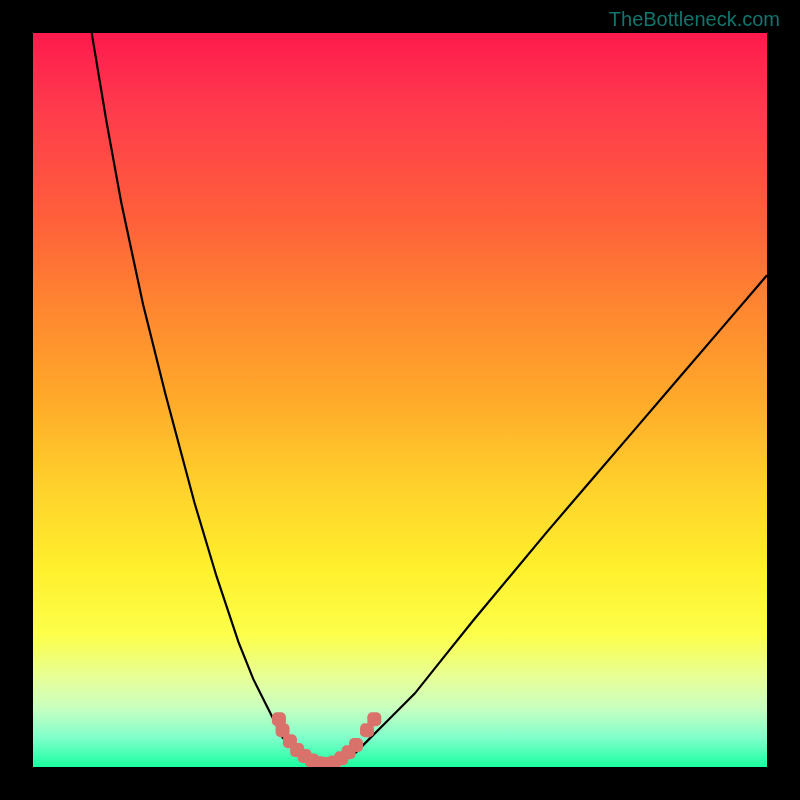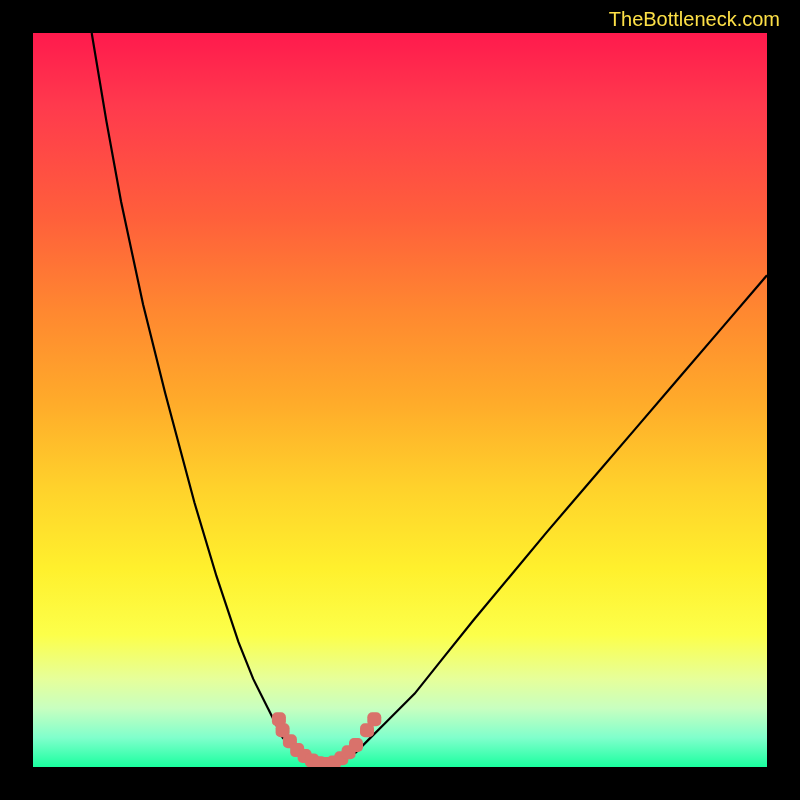--- a/index.html
+++ b/index.html
@@ -34,21 +34,21 @@
       #e6ff9a 88%,
       #c8ffc0 92%,
       #80ffcc 96%,
       #1aff9f 100%
     );
   }
   .watermark {
     position: absolute;
     top: 8px;
     right: 20px;
-    color: #fde047;
+    color: #0f766e;
     font-size: 20px;
     font-weight: 500;
     text-align: right;
   }
   svg.overlay {
     position: absolute;
     left: 33px;
     top: 33px;
     width: 734px;
     height: 734px;

